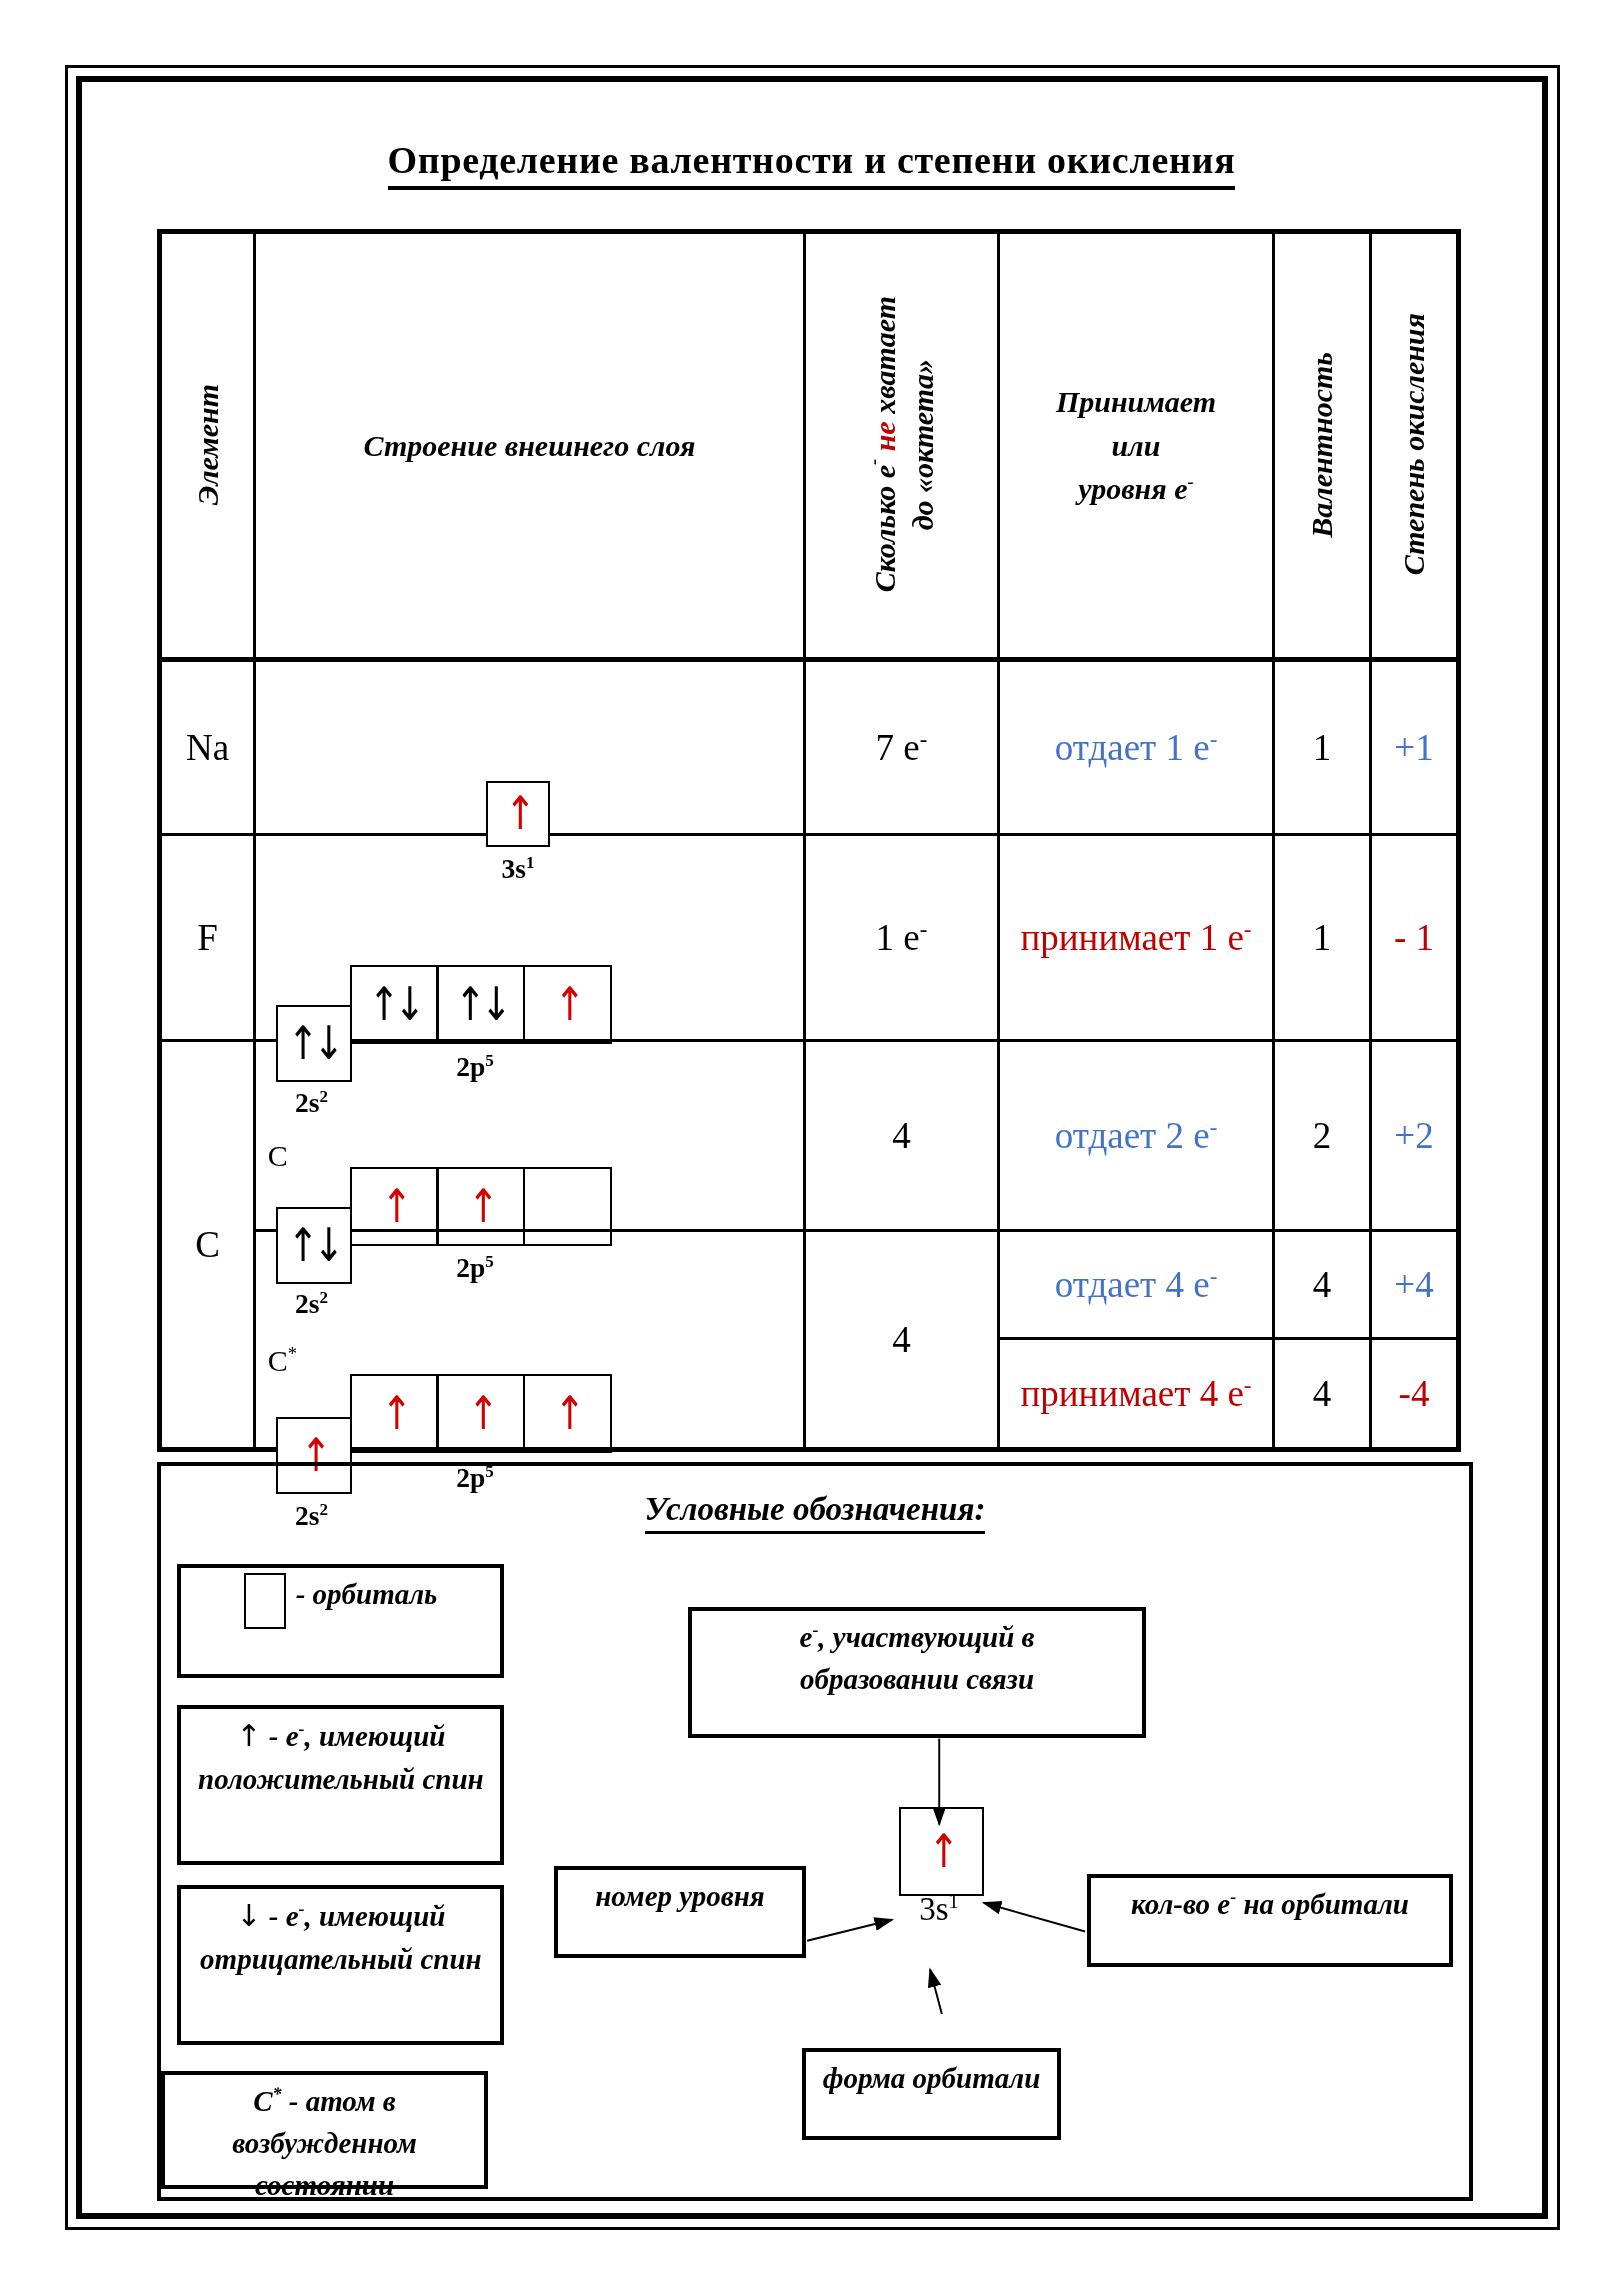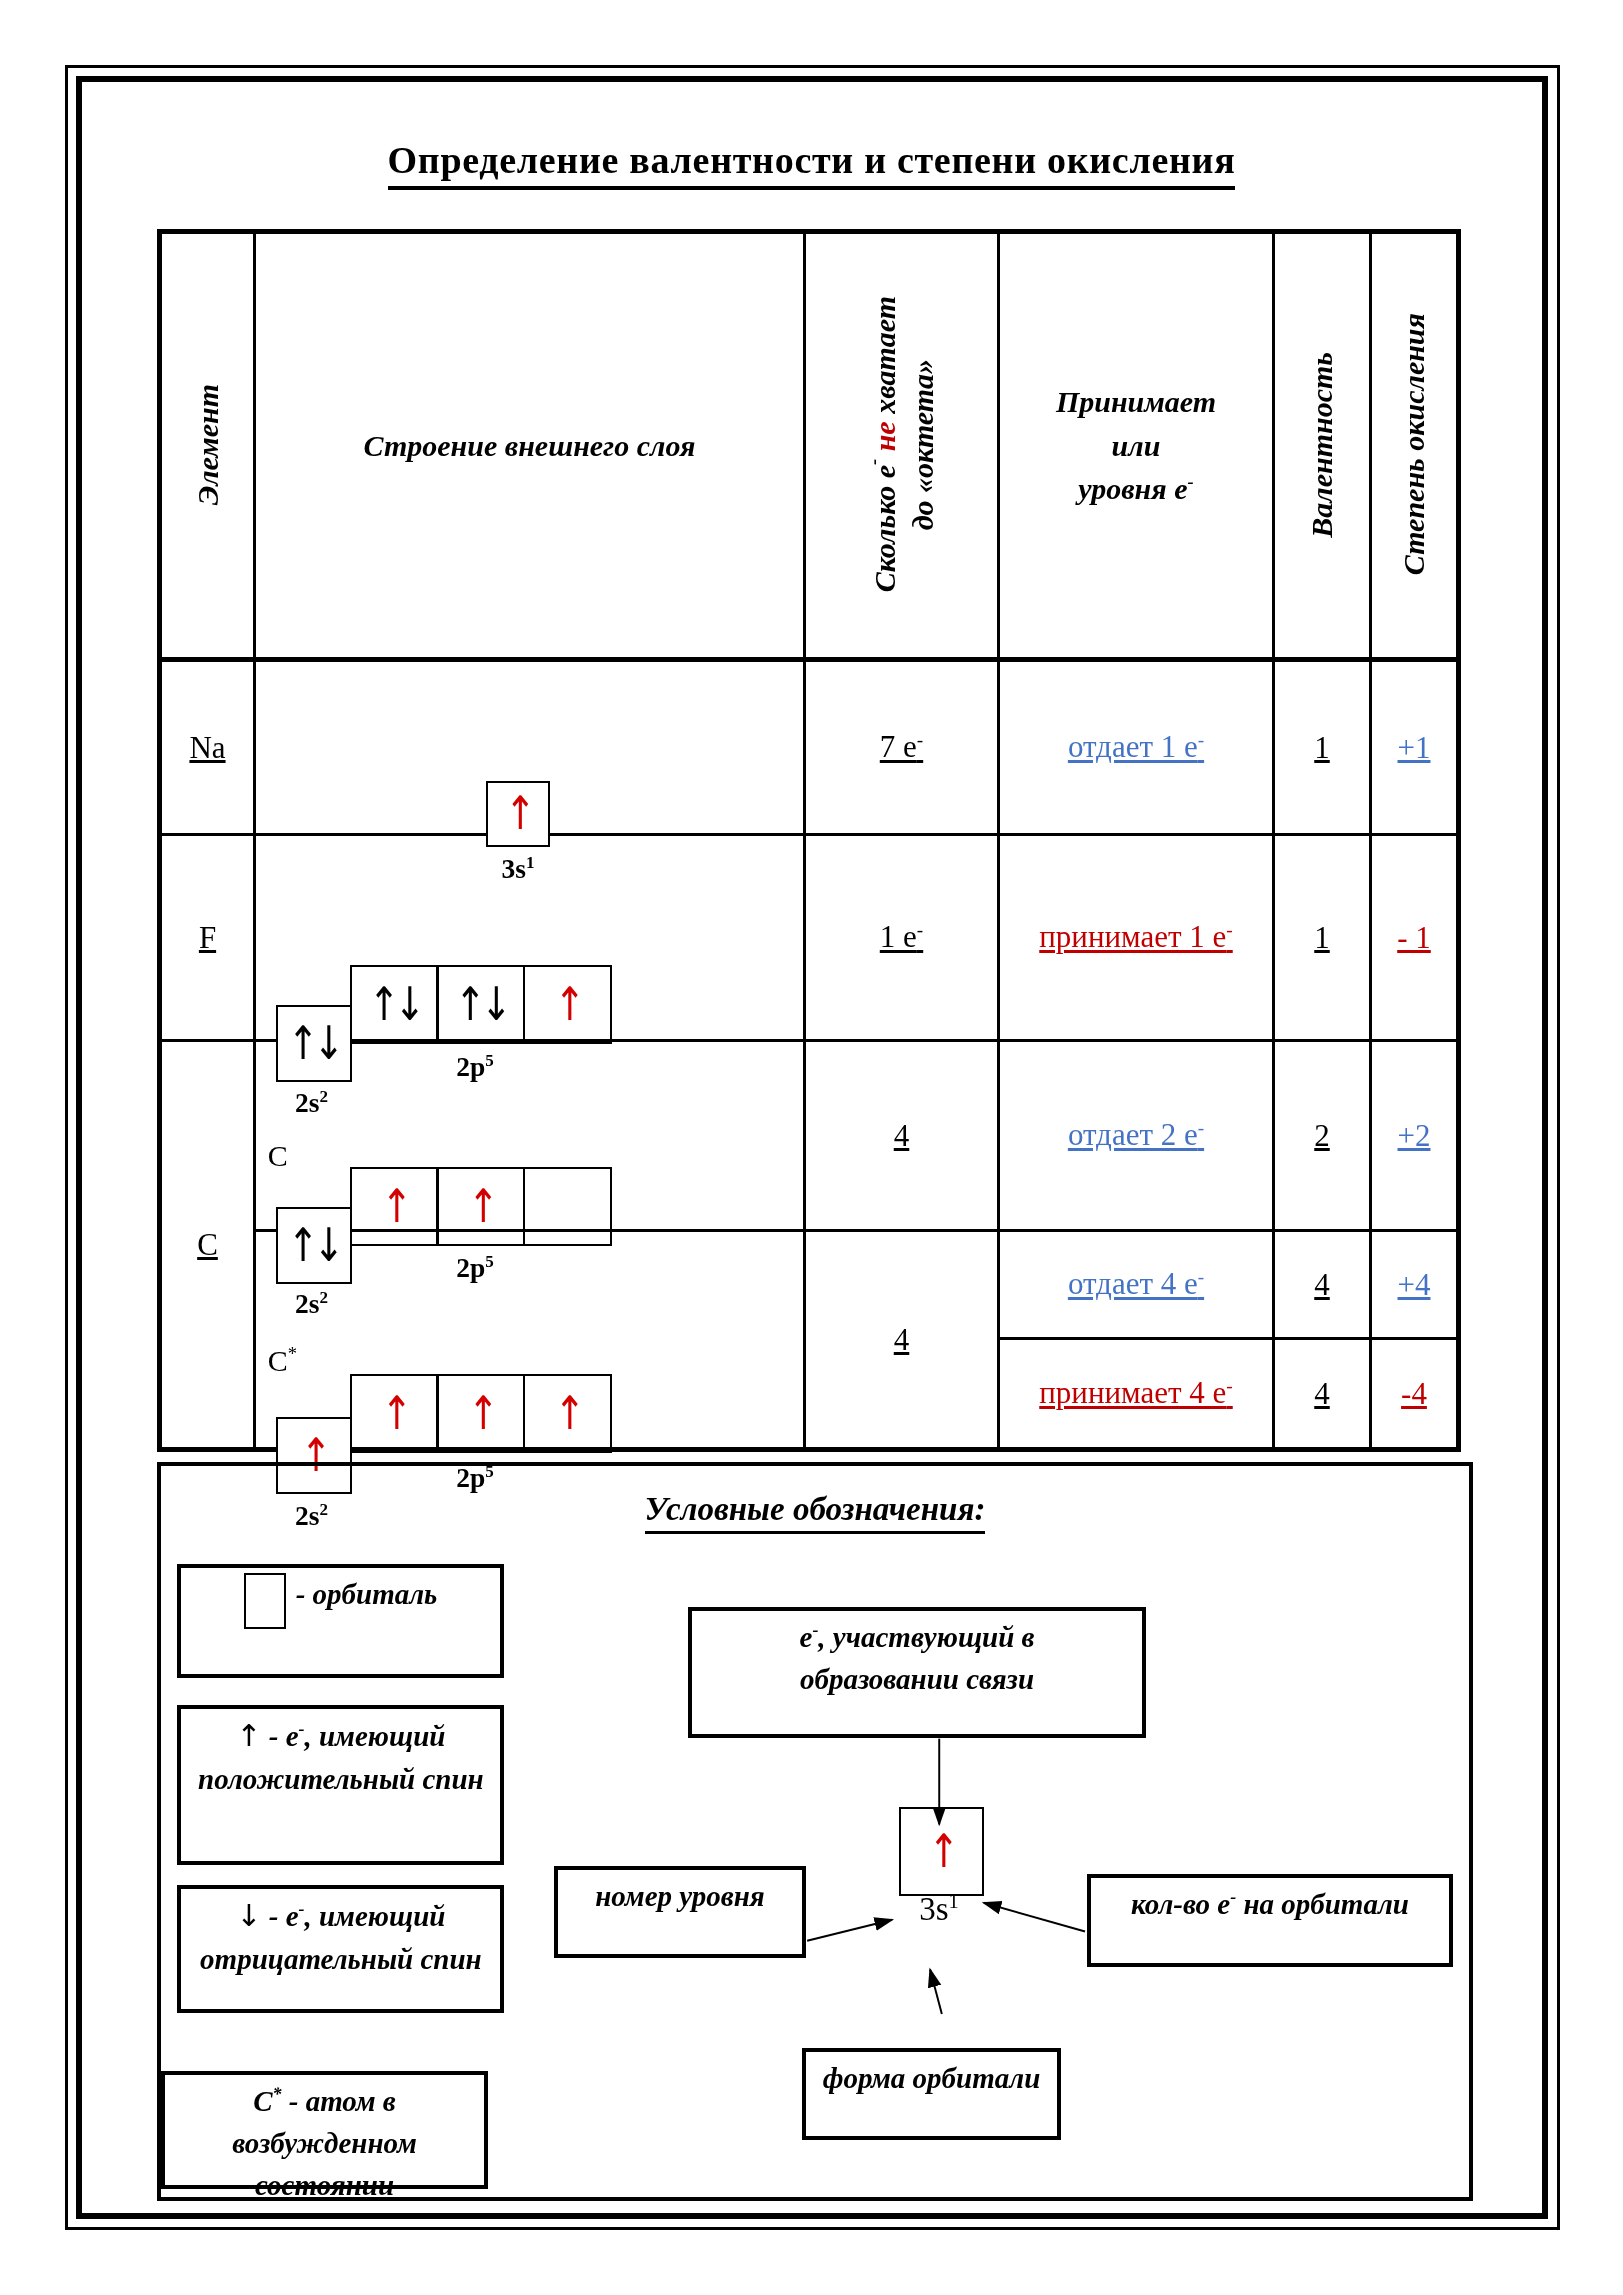--- a/index.html
+++ b/index.html
@@ -18,21 +18,21 @@
              width:1299px;}
   table.main td,table.main th{border:3.3px solid #000;padding:0;vertical-align:middle;text-align:center;
              font-weight:normal;}
   table.main{border:5.2px solid #000;}
   tr.hdr th{border-bottom:5.2px solid #000;}
   .vtext{writing-mode:vertical-rl;transform:rotate(180deg);display:inline-block;
          font-weight:bold;font-style:italic;font-size:30px;line-height:1.25;white-space:nowrap;}
   .htext{font-weight:bold;font-style:italic;font-size:30px;line-height:1.45;}
   .red{color:#c00000;}
   .blue{color:#4472c4;}
-  .val{font-size:31px;text-decoration:underline;}
+  .val{font-size:37px;}
   sup{font-size:62%;}
 
   
   .orb-wrap{position:relative;width:100%;height:100%;}
   .obox{position:absolute;border:2.6px solid #000;background:#fff;display:flex;align-items:center;justify-content:center;}
   .pgroup{position:absolute;display:flex;}
   .pgroup .obox2{width:85px;height:75px;border:2.6px solid #000;margin-left:-2.6px;
                  display:flex;align-items:center;justify-content:center;}
   .pgroup .obox2:first-child{margin-left:0;}
   .spin{font-family:"DejaVu Sans",sans-serif;font-size:37px;line-height:1;letter-spacing:-5.2px;
@@ -221,21 +221,21 @@
 
     <div class="lbox" style="left:16.4px;top:98px;width:327px;height:114px">
       <span class="mini-orb"></span>
       <span>- орбиталь</span>
     </div>
 
     <div class="lbox" style="left:16.4px;top:239px;width:327px;height:160px">
       <span><span class="glyph">↑</span><span> - е</span><sup>-</sup><span>, имеющий положительный спин</span></span>
     </div>
 
-    <div class="lbox" style="left:16.4px;top:419px;width:327px;height:128px">
+    <div class="lbox" style="left:16.4px;top:419px;width:327px;height:160px">
       <span><span class="glyph">↓</span><span> - е</span><sup>-</sup><span>, имеющий отрицательный спин</span></span>
     </div>
 
     <div class="lbox" style="left:0;top:605px;width:327px;height:118px">
       <span><span>C</span><sup>*</sup><span> - атом в возбужденном состоянии</span></span>
     </div>
 
     <div class="lbox" style="left:527px;top:141px;width:458px;height:131px">
       <span><span>е</span><sup>-</sup><span>, участвующий в</span><br><span>образовании связи</span></span>
     </div>

